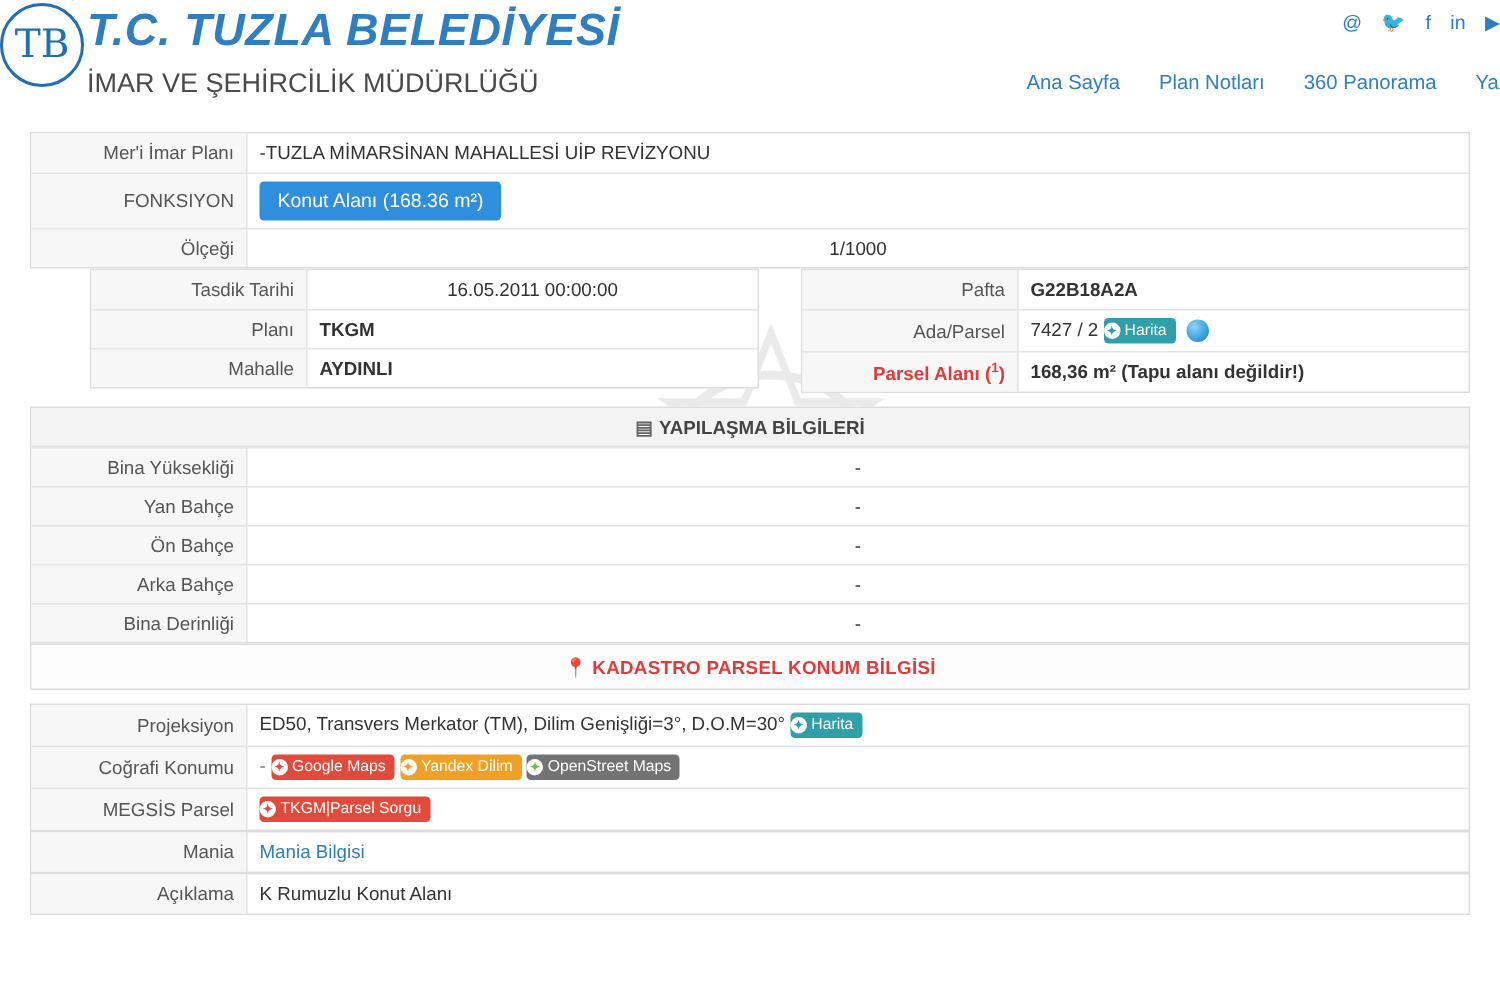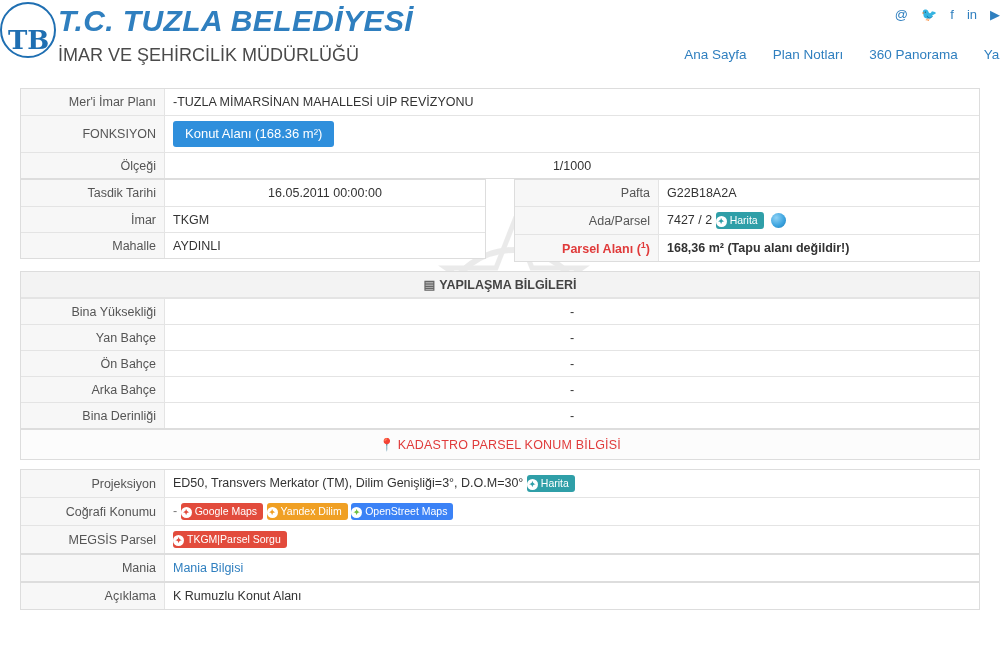--- a/index.html
+++ b/index.html
@@ -32,25 +32,25 @@
   .logo-circle {
     position: absolute;
     left: 0; top: 2px;
     width: 56px; height: 56px;
     border-radius: 50%;
     border: 2px solid #1f6fb2;
     background: #fff;
   }
   .logo-inner {
     position: absolute;
-    left: 8px; top: 20px;
+    left: 8px; top: 10px;
     width: 40px; height: 40px;
     color: #1f6fb2;
     font-family: "DejaVu Serif", serif;
-    font-weight: bold;
+    font-weight: normal;
     font-size: 26px;
     text-align: center;
     line-height: 40px;
   }
   .logo-arc {
     position: absolute;
     left: -2px; top: -6px;
     width: 62px; height: 30px;
     font-size: 7.5px;
     font-weight: bold;
@@ -133,48 +133,49 @@
   table.info tr:first-child td { border-top: none; }
   td.lbl {
     width: 144px;
     text-align: right;
     color: #555;
     background: #f7f7f7;
     border-right: 1px solid #e4e4e4;
     white-space: nowrap;
   }
   td.val { color: #333; }
-  td.val.b { font-weight: normal; }
+  td.val.b { font-weight: bold; }
   .muted { color: #777; text-align: center; }
 
   .two-col {
     display: flex;
     gap: 28px;
     margin-bottom: 9px;
+    margin-left: 40px;
   }
   .two-col > div { flex: 1 1 50%; }
   .two-col table.info { margin-bottom: 0; }
 
   .section-head {
     text-align: center;
     font-size: 12.5px;
     color: #444;
     background: #f3f3f3;
     padding: 6px 0;
     border-bottom: 1px solid #e4e4e4;
     font-weight: bold;
   }
   .section-head .ic { margin-right: 4px; color: #666; }
 
   .kadastro {
     border: 1px solid #dddddd;
     background: #fcfcfc;
     text-align: center;
     color: #e03b3b;
-    font-weight: normal;
+    font-weight: bold;
     font-size: 12.5px;
     padding: 7px 0;
     margin-bottom: 9px;
     letter-spacing: 0.2px;
   }
   .pin { color: #e03b3b; margin-right: 3px; }
 
   
   .pill {
     display: inline-block;
@@ -194,21 +195,21 @@
     border-radius: 3px;
     color: #fff;
     font-size: 10.5px;
     line-height: 13px;
     cursor: pointer;
     white-space: nowrap;
     vertical-align: middle;
   }
   .tag.red { background: #e24b3c; }
   .tag.orange { background: #f0a024; }
-  .tag.green { background: #3b82f6; }
+  .tag.green { background: #737373; }
   .tag.teal { background: #2f9fa8; }
   .globe {
     display: inline-block;
     width: 11px; height: 11px;
     border-radius: 50%;
     background: #fff;
     color: #e24b3c;
     font-size: 8px;
     line-height: 11px;
     text-align: center;
@@ -294,21 +295,21 @@
 
     <div class="two-col">
       <div>
         <table class="info">
           <tbody>
               <tr>
             <td class="lbl">Tasdik Tarihi</td>
             <td class="val muted">16.05.2011 00:00:00</td>
           </tr>
           <tr>
-            <td class="lbl">İmar</td>
+            <td class="lbl">Planı</td>
             <td class="val b">TKGM</td>
           </tr>
           <tr>
             <td class="lbl">Mahalle</td>
             <td class="val b">AYDINLI</td>
           </tr>
         </tbody>
           </table>
       </div>
 

